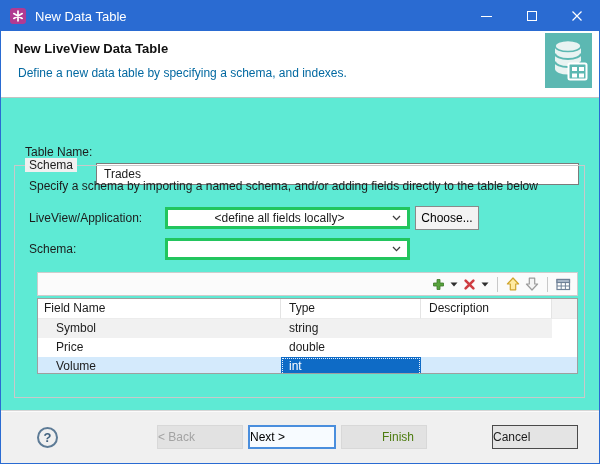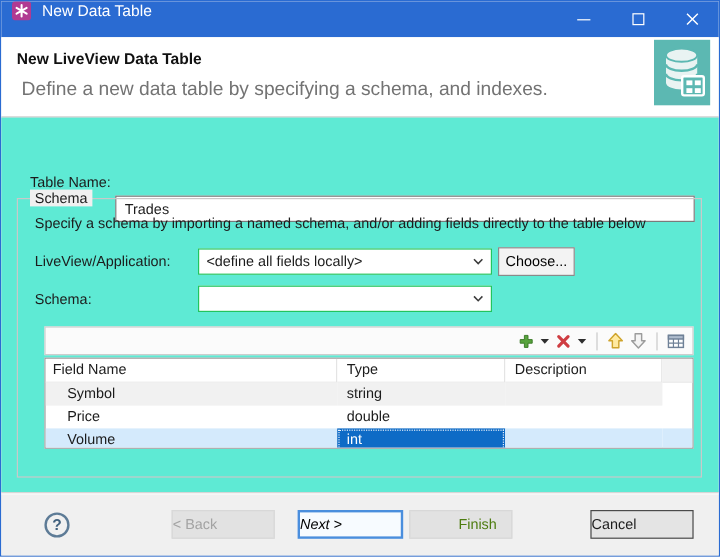--- a/index.html
+++ b/index.html
@@ -6,54 +6,54 @@
   html,body { background:#ddd; }
   body { font-family:"Liberation Sans", sans-serif; }
   .window {
     position:relative; width:600px; height:464px;
     background:#f0f0f0; border:1px solid #2a6bd2;
     font-size:12px; color:#1c1c1c; overflow:hidden;
   }
   
   .titlebar {
     position:absolute; top:0; left:0; right:0; height:30px;
-    background:#2a6bd2; display:flex; 
+    background:#2a6bd2; display:flex; align-items:center;
   }
   .app-icon { margin-left:9px; width:16px; height:16px; display:block; }
   .win-title { color:#fff; font-size:13px; margin-left:9px; flex:1; white-space:nowrap; }
   .win-btn { width:45px; height:30px; display:flex; align-items:center; justify-content:center; }
   .glyph-min { width:11px; height:1px; background:#fff; display:block; }
   .glyph-max { width:10px; height:10px; border:1px solid #fff; display:block; }
   
   .banner {
     position:absolute; top:30px; left:0; right:0; height:67px;
     background:#fff; border-bottom:1px solid #c3c3c3;text-align:center;
   }
   .banner-title { position:absolute; left:13px; top:10px; font-weight:bold; font-size:13px; color:#111; }
-  .banner-desc  { position:absolute; left:17px; top:35px; font-size:16px; color:#737373; }
+  .banner-desc  { position:absolute; left:17px; top:35px; font-size:12px; color:#0369a1; }
   .banner-icon  { position:absolute; right:7px; top:2px; width:47px; height:55px; }
   
   .body { position:absolute; top:97px; left:0; right:0; bottom:53px; background:#5eead4; }
   .name-row { position:absolute; top:21px; left:24px; right:20px; display:flex; align-items:center; }
   .name-row label { width:71px; flex:none; }
   .textbox {
     flex:1; height:22px; background:#fff; border:1px solid #7b7b7b;
     line-height:20px; padding-left:7px; overflow:hidden; white-space:nowrap;margin-top:44px;
   }
   .group {
     position:absolute; top:67px; left:13px; width:571px; height:233px;
     border:1px solid #c9c9c9;
   }
   .group-legend { position:absolute; top:-8px; left:10px; background:#f0f0f0; padding:0 4px; }
   .instruction { position:absolute; left:14px; top:13px; white-space:nowrap; }
   .lbl-interface { position:absolute; left:14px; top:45px; }
   .lbl-schema    { position:absolute; left:14px; top:76px; }
   .combo {
     position:absolute; height:22px; width:245px; background:#fff;
-    border:1px solid #22c55e; display:flex; align-items:center;
+    border:3px solid #22c55e; display:flex; align-items:center;text-align:center;
   }
   .combo-interface { left:150px; top:41px; }
   .combo-schema    { left:150px; top:72px; }
   .combo .combo-value { flex:1; padding-left:6px; white-space:nowrap; overflow:hidden; }
   .combo .chevron { width:22px; display:flex; justify-content:center; align-items:center; }
   .btn-choose {
     position:absolute; left:400px; top:40px; width:64px; height:24px;
     background:#f3f3f3; border:1px solid #8a8a8a; font-size:12px;
     font-family:"Liberation Sans", sans-serif; text-align:center; line-height:21px;
   }
@@ -98,21 +98,21 @@
   .help-btn {
     width:21px; height:21px; border:2px solid #5d7b96; border-radius:50%;
     color:#41617e; font-size:13px; font-weight:bold;
     display:flex; align-items:center; justify-content:center; background:transparent;
   }
   .dlg-btn {
     width:86px; height:24px; font-size:12px; font-family:"Liberation Sans", sans-serif;
     background:#e2e2e2; border:1px solid #cfcfcf; color:#1c1c1c; text-align:left;
   }
   .btn-back   { margin-left:auto; color:#a3a3a3; border-color:#d8d8d8; }
-  .btn-next   { margin-left:19px; width:88px; background:#f7fbff; border:2px solid #4a8edd; color:#000;font-style:italic; }
+  .btn-next   { margin-left:5px; width:88px; background:#f7fbff; border:2px solid #4a8edd; color:#000; }
   .btn-finish { margin-left:5px; color:#4d7c0f; border-color:#d8d8d8;padding-left:40px; }
   .btn-cancel { margin-left:65px; border:1px solid #4a4a4a; background:#e4e4e4; }
 </style>
 </head>
 <body>
 
 <div class="window">
 
   <div class="titlebar">
     <svg class="app-icon" viewBox="0 0 16 16">

